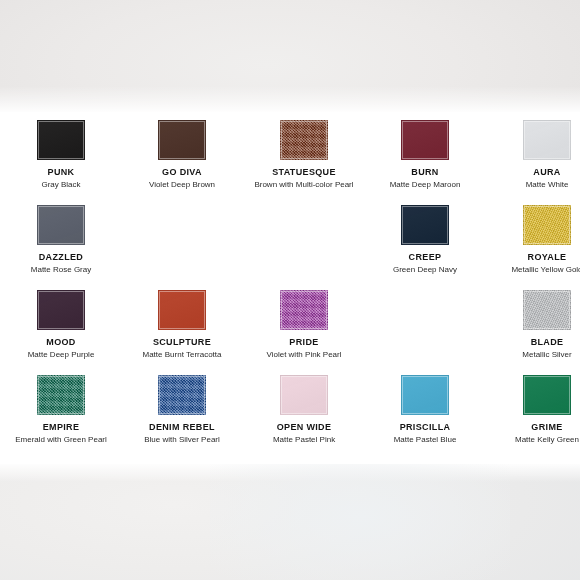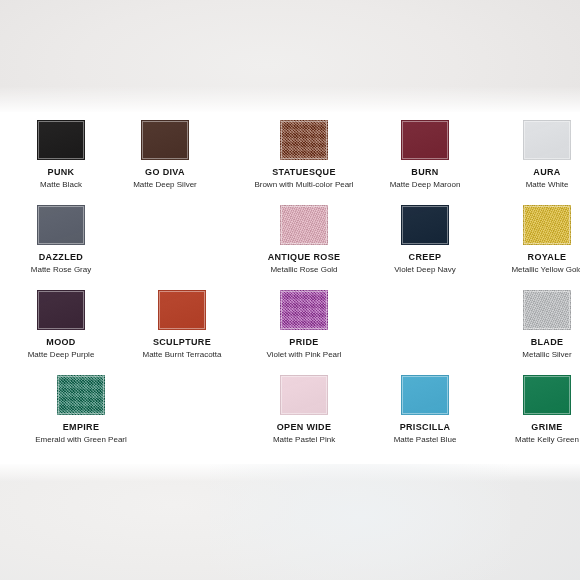--- a/index.html
+++ b/index.html
@@ -139,26 +139,26 @@
 <div id="page">
 
   <div class="band-top"></div>
 
   <div class="chart-area">
     <div class="swatch-grid" id="swatch-grid">
         <div class="swatch-row">
           <div class="swatch-cell" style="left: 0px;">
             <div class="swatch-chip tex-matte" style="background-color: rgb(27, 26, 26);"></div>
             <div class="swatch-name">PUNK</div>
-            <div class="swatch-desc">Matte Black</div>
-          </div>
-          <div class="swatch-cell" style="left: 104px;">
+            <div class="swatch-desc">Gray Black</div>
+          </div>
+          <div class="swatch-cell" style="left: 121px;">
             <div class="swatch-chip tex-matte" style="background-color: rgb(75, 48, 38);"></div>
             <div class="swatch-name">GO DIVA</div>
-            <div class="swatch-desc">Matte Deep Silver</div>
+            <div class="swatch-desc">Violet Deep Brown</div>
           </div>
           <div class="swatch-cell" style="left: 364px;">
             <div class="swatch-chip tex-matte" style="background-color: rgb(118, 35, 50);"></div>
             <div class="swatch-name">BURN</div>
             <div class="swatch-desc">Matte Deep Maroon</div>
           </div>
           <div class="swatch-cell" style="left: 243px;">
             <div class="swatch-chip tex-pearl" style="background-color: rgb(118, 51, 26);"></div>
             <div class="swatch-name">STATUESQUE</div>
             <div class="swatch-desc">Brown with Multi-color Pearl</div>
@@ -168,29 +168,24 @@
             <div class="swatch-name">AURA</div>
             <div class="swatch-desc">Matte White</div>
           </div>
         </div>
         <div class="swatch-row">
           <div class="swatch-cell" style="left: 0px;">
             <div class="swatch-chip tex-matte" style="background-color: rgb(90, 95, 107);"></div>
             <div class="swatch-name">DAZZLED</div>
             <div class="swatch-desc">Matte Rose Gray</div>
           </div>
-          <div class="swatch-cell" style="left: 243px;">
-            <div class="swatch-chip tex-metallic" style="background-color: rgb(224, 169, 184);"></div>
-            <div class="swatch-name">ANTIQUE ROSE</div>
-            <div class="swatch-desc">Metallic Rose Gold</div>
-          </div>
           <div class="swatch-cell" style="left: 364px;">
             <div class="swatch-chip tex-matte" style="background-color: rgb(21, 37, 56);"></div>
             <div class="swatch-name">CREEP</div>
-            <div class="swatch-desc">Violet Deep Navy</div>
+            <div class="swatch-desc">Green Deep Navy</div>
           </div>
           <div class="swatch-cell" style="left: 486px;">
             <div class="swatch-chip tex-metallic" style="background-color: rgb(220, 184, 40);"></div>
             <div class="swatch-name">ROYALE</div>
             <div class="swatch-desc">Metallic Yellow Gold</div>
           </div>
         </div>
         <div class="swatch-row">
           <div class="swatch-cell" style="left: 0px;">
             <div class="swatch-chip tex-matte" style="background-color: rgb(59, 37, 55);"></div>
@@ -207,24 +202,29 @@
             <div class="swatch-name">PRIDE</div>
             <div class="swatch-desc">Violet with Pink Pearl</div>
           </div>
           <div class="swatch-cell" style="left: 486px;">
             <div class="swatch-chip tex-metallic" style="background-color: rgb(188, 190, 192);"></div>
             <div class="swatch-name">BLADE</div>
             <div class="swatch-desc">Metallic Silver</div>
           </div>
         </div>
         <div class="swatch-row">
-          <div class="swatch-cell" style="left: 0px; padding-left: 20px;">
+          <div class="swatch-cell" style="left: 0px;">
             <div class="swatch-chip tex-pearl" style="background-color: rgb(13, 107, 82);"></div>
             <div class="swatch-name">EMPIRE</div>
             <div class="swatch-desc">Emerald with Green Pearl</div>
+          </div>
+          <div class="swatch-cell" style="left: 121px;">
+            <div class="swatch-chip tex-pearl" style="background-color: rgb(28, 77, 150);"></div>
+            <div class="swatch-name">DENIM REBEL</div>
+            <div class="swatch-desc">Blue with Silver Pearl</div>
           </div>
           <div class="swatch-cell" style="left: 243px;">
             <div class="swatch-chip tex-matte" style="background-color: rgb(238, 211, 221);"></div>
             <div class="swatch-name">OPEN WIDE</div>
             <div class="swatch-desc">Matte Pastel Pink</div>
           </div>
           <div class="swatch-cell" style="left: 364px;">
             <div class="swatch-chip tex-matte" style="background-color: rgb(72, 171, 207);"></div>
             <div class="swatch-name">PRISCILLA</div>
             <div class="swatch-desc">Matte Pastel Blue</div>

